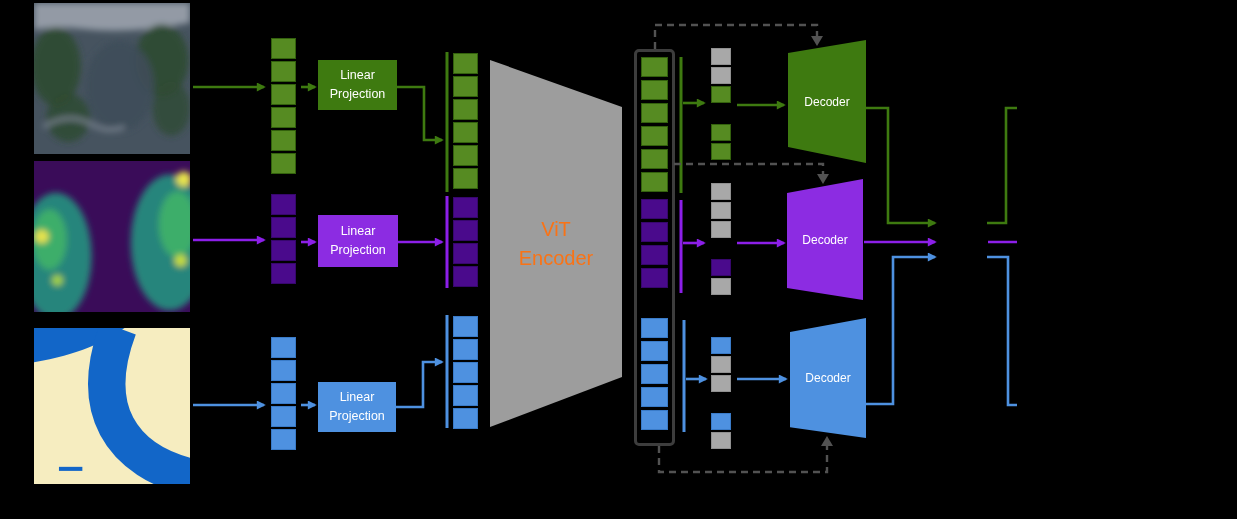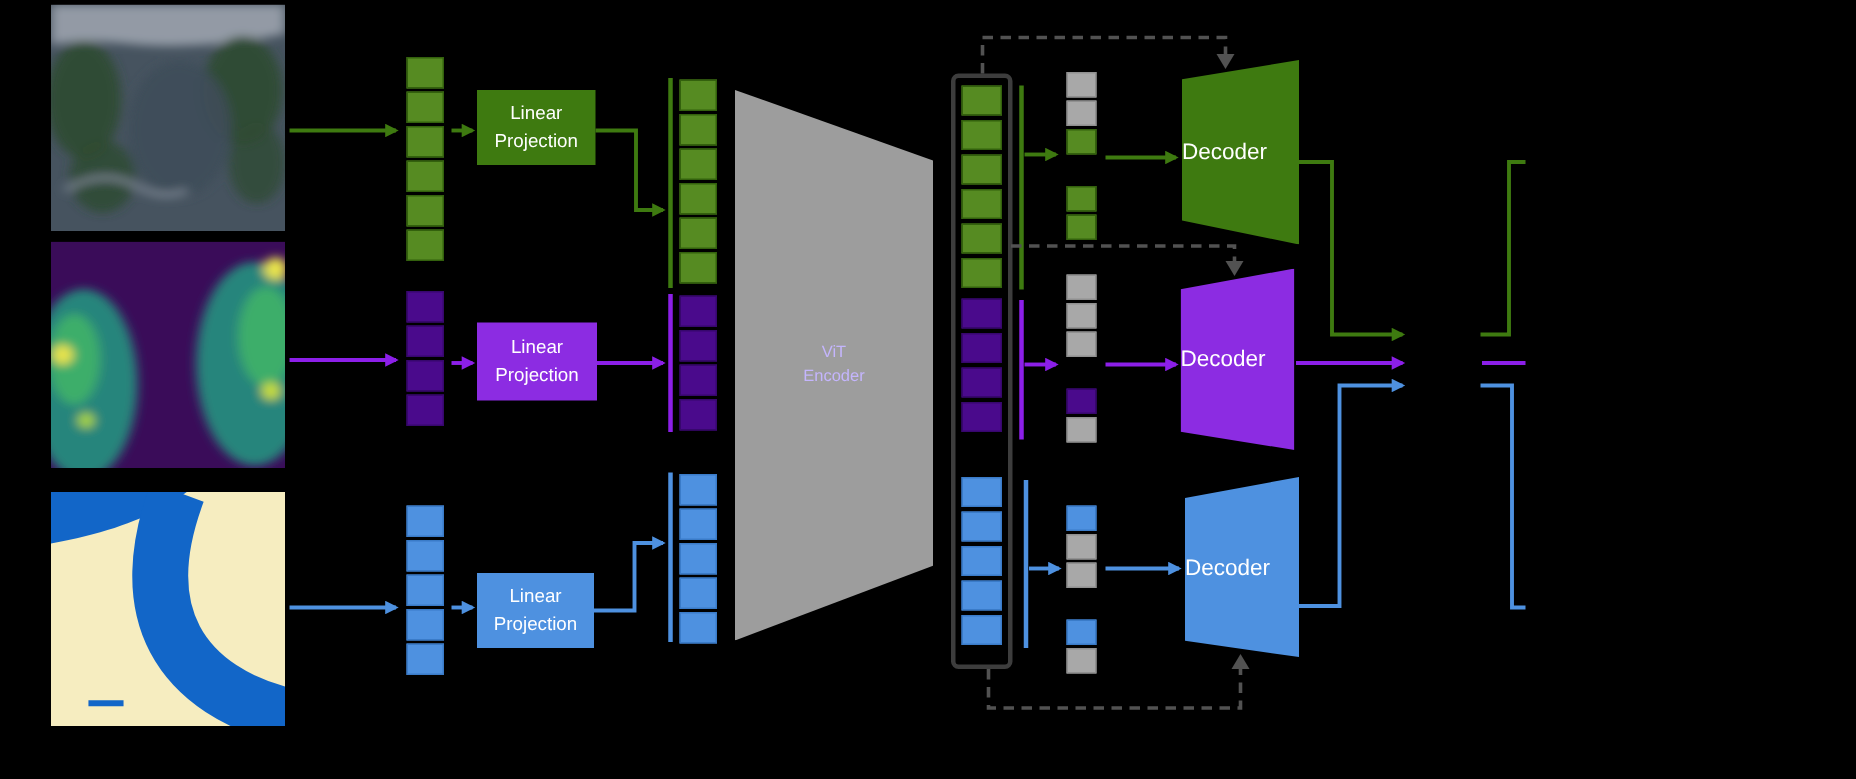--- a/index.html
+++ b/index.html
@@ -25,26 +25,26 @@
   .tok-gap{background:transparent;border:none;}
   
   .lp{position:absolute;display:flex;align-items:center;justify-content:center;text-align:center;
       color:#fff;font-size:12.5px;line-height:1.55;white-space:pre-line;z-index:3;}
   .lp-green{background:#3e7a10;}
   .lp-purple{background:#8c2ce2;}
   .lp-blue{background:#4e91e0;}
   .encoder-shape{position:absolute;left:490px;top:60px;width:132px;height:367px;background:#9d9d9d;
       clip-path:polygon(0 0,100% 12.8%,100% 86.4%,0 100%);z-index:2;}
   .encoder-label{position:absolute;left:490px;top:208px;width:132px;height:72px;display:flex;
-      align-items:center;justify-content:center;text-align:center;color:#c4b5fd;font-size:11px;
+      align-items:center;justify-content:center;text-align:center;color:#f97316;font-size:20px;
       line-height:1.45;white-space:pre-line;z-index:3;}
   .outbox{position:absolute;left:634px;top:49px;width:41px;height:397px;border:3px solid #3d3d3d;
       border-radius:5px;box-sizing:border-box;z-index:2;}
-  .decoder{position:absolute;display:flex;align-items:center;color:#fff;
-      font-size:15px;z-index:3;}
+  .decoder{position:absolute;display:flex;align-items:center;justify-content:center;color:#fff;
+      font-size:12px;z-index:3;}
   .dec-green{left:788px;top:40px;width:78px;height:123px;background:#3e7a10;
       clip-path:polygon(0 10.5%,100% 0,100% 100%,0 87%);}
   .dec-purple{left:787px;top:179px;width:76px;height:121px;background:#8c2ce2;
       clip-path:polygon(0 11.5%,100% 0,100% 100%,0 90%);}
   .dec-blue{left:790px;top:318px;width:76px;height:120px;background:#4e91e0;
       clip-path:polygon(0 11.6%,100% 0,100% 100%,0 91%);}
   #wires{position:absolute;inset:0;z-index:4;pointer-events:none;}
 </style>
 </head>
 <body>

